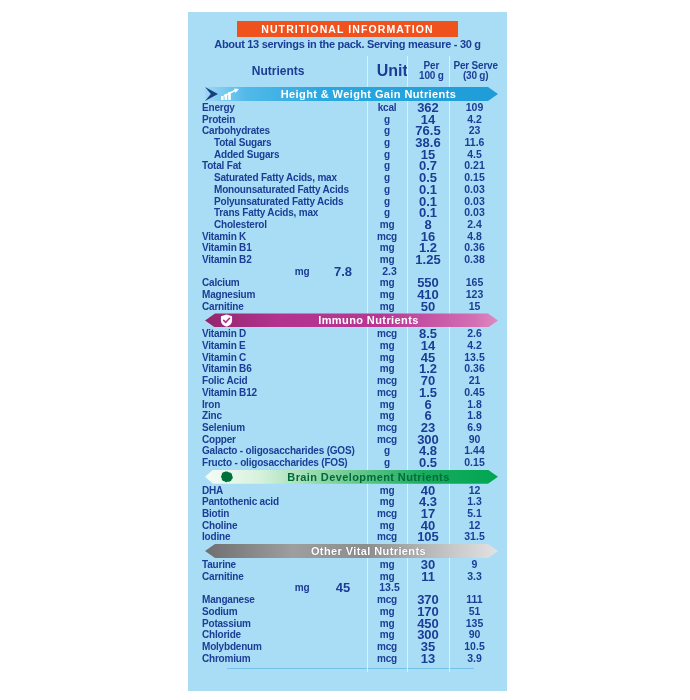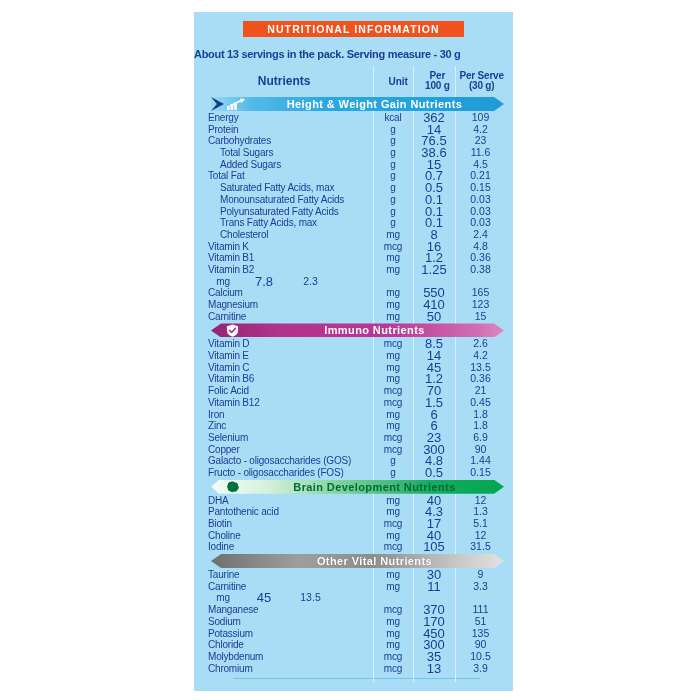--- a/index.html
+++ b/index.html
@@ -2,42 +2,42 @@
 <html><head>
 <meta charset="utf-8">
 <style>
   html,body{margin:0;padding:0;}
   body{
     width:690px;height:700px;background:#ffffff;
     font-family:"Liberation Sans", sans-serif;
     position:relative;overflow:hidden;
   }
   .panel{
-    position:absolute;left:194px;top:12px;width:319px;height:679px;
+    position:absolute;left:188px;top:12px;width:319px;height:679px;
     background:#a9ddf5;overflow:hidden;
   }
   .orange-header{
     width:221px;height:16px;margin:9px auto 0;background:#f0521d;
     color:#ffffff;font-size:10.5px;font-weight:bold;letter-spacing:1.1px;
     text-align:center;line-height:17px;white-space:nowrap;
   }
   .subtitle{
-    margin-top:11px;text-align:left;color:#1c3d96;font-weight:bold;
+    margin-top:1px;text-align:center;color:#1c3d96;font-weight:bold;
     font-size:11px;letter-spacing:-0.3px;white-space:nowrap;
   }
   .ntable{position:relative;margin:6px 7px 0 9px;color:#1c3d96;}
   .vline{position:absolute;top:0;height:616px;width:1px;background:#d8f1fc;}
   .vl1{left:170px}.vl2{left:210px}.vl3{left:252px}
   .thead{display:flex;height:30px;font-weight:bold;text-align:center;align-items:center;}
   .h-nutrients{width:170px;font-size:12px;}
-  .h-unit{width:40px;font-size:10px;margin-left:14px;}
+  .h-unit{width:40px;font-size:16px;margin-left:14px;}
   .h-100,.h-serve{font-size:10px;line-height:10.5px;letter-spacing:-0.2px;}
   .h-100{width:42px;}
   .h-serve{width:51px;}
-  .row{display:flex;height:11.7px;line-height:11.9px;font-weight:normal;}
+  .row{display:flex;height:11.7px;line-height:11.9px;font-weight:bold;justify-content:center;}
   .c-name{width:170px;padding-left:5px;box-sizing:border-box;font-size:10px;
           letter-spacing:-0.2px;white-space:nowrap;overflow:hidden;}
   .c-name.ind{padding-left:17px;}
   .c-unit{width:40px;text-align:center;font-size:10px;letter-spacing:-0.2px;}
   .c-100{width:42px;text-align:center;font-size:13px;}
   .c-serve{width:51px;text-align:center;font-size:10.5px;}
   .banner{
     position:relative;z-index:2;height:14px;margin:1px 2px 1px 8px;
     display:flex;align-items:center;justify-content:center;
     font-size:11px;font-weight:bold;letter-spacing:0.4px;color:#ffffff;

